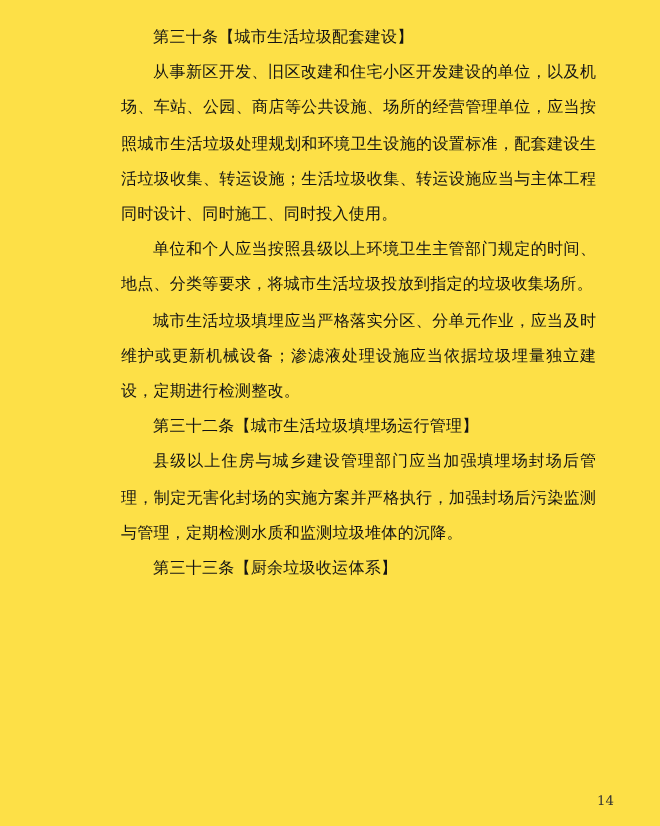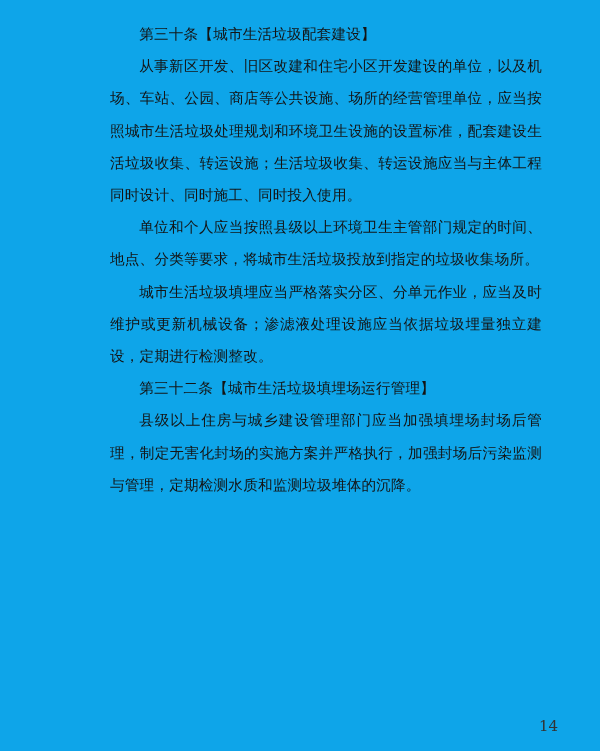--- a/index.html
+++ b/index.html
@@ -14,21 +14,21 @@
     color: #1a1a1a;
     position: relative;
     overflow: hidden;
   }
   .page {
     position: absolute;
     left: 0;
     top: 0;
     width: 600px;
     height: 751px;
-    background: #0ea5e9;
+    background: #fde047;
     box-sizing: border-box;
     padding: 18px 58px 0 110px;
   }
   .doc-body {
     width: 432px;
   }
   .para {
     font-size: 14.6px;
     line-height: 32.2px;
     text-align: justify;
@@ -41,31 +41,32 @@
   .para.indent {
     text-indent: 2em;
   }
   .heading {
     text-indent: 2em;
   }
   .page-number {
     position: absolute;
     right: 42px;
     bottom: 16px;
-    font-size: 15px;
+    font-size: 12px;
     color: #333333;
     font-family: "DejaVu Serif", serif;
   }
 </style>
 </head>
 <body>
 
 <div class="page">
   <div class="doc-body">
     <p class="para heading">第三十条【城市生活垃圾配套建设】</p>
     <p class="para indent">从事新区开发、旧区改建和住宅小区开发建设的单位，以及机场、车站、公园、商店等公共设施、场所的经营管理单位，应当按照城市生活垃圾处理规划和环境卫生设施的设置标准，配套建设生活垃圾收集、转运设施；生活垃圾收集、转运设施应当与主体工程同时设计、同时施工、同时投入使用。</p>
     <p class="para indent">单位和个人应当按照县级以上环境卫生主管部门规定的时间、地点、分类等要求，将城市生活垃圾投放到指定的垃圾收集场所。</p>
     <p class="para indent">城市生活垃圾填埋应当严格落实分区、分单元作业，应当及时维护或更新机械设备；渗滤液处理设施应当依据垃圾埋量独立建设，定期进行检测整改。</p>
     <p class="para heading">第三十二条【城市生活垃圾填埋场运行管理】</p>
     <p class="para indent">县级以上住房与城乡建设管理部门应当加强填埋场封场后管理，制定无害化封场的实施方案并严格执行，加强封场后污染监测与管理，定期检测水质和监测垃圾堆体的沉降。</p>
+    <p class="para heading">第三十三条【厨余垃圾收运体系】</p>
   </div>
   <div class="page-number">14</div>
 </div>
 
 </body></html>

